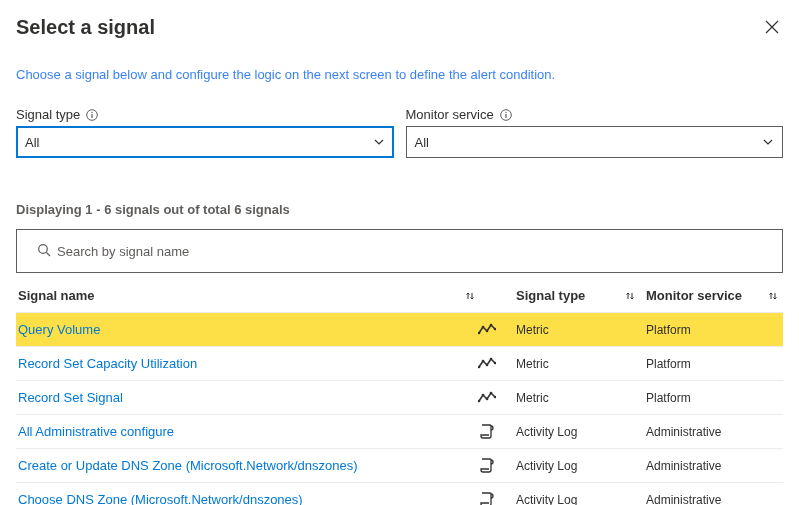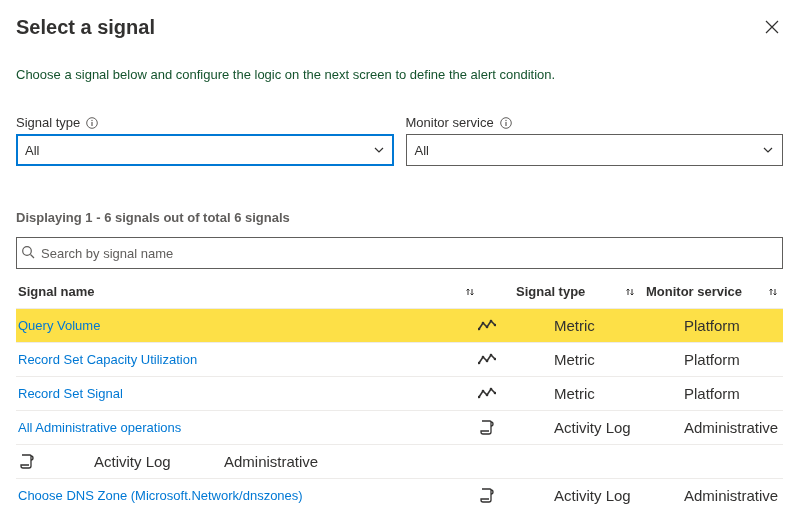--- a/index.html
+++ b/index.html
@@ -27,22 +27,22 @@
       background: none;
       border: none;
       font-size: 16px;
       cursor: pointer;
       color: #323130;
       padding: 4px;
       line-height: 1;
     }
     .subtitle {
       font-size: 13px;
-      color: #14532d;
-      margin-bottom: 33px;
+      color: #3b82f6;
+      margin-bottom: 25px;
     }
     .dropdown-row {
       display: flex;
       gap: 12px;
       margin-bottom: 24px;
     }
     .dropdown-group {
       flex: 1;
       display: flex;
       flex-direction: column;
@@ -81,24 +81,24 @@
     }
     .count-text {
       font-size: 13px;
       font-weight: 600;
       color: #605e5c;
       margin-bottom: 12px;
       margin-top: 44px;
     }
     .search-box {
       border: 1px solid #605e5c;
-      height: 32px;
+      height: 44px;
       display: flex;
       align-items: center;
-      padding: 0 4px;
+      padding: 0 20px;
       margin-bottom: 6px;
       gap: 6px;
     }
     .search-input {
       border: none;
       outline: none;
       flex: 1;
       font-size: 13px;
       font-family: inherit;
     }
@@ -125,21 +125,21 @@
     .col-type { flex: 0 0 130px; display:flex; align-items:center; justify-content: space-between; padding-right: 10px;}
     .col-service { flex: 1; display:flex; align-items:center; justify-content: space-between; padding-right: 4px;}
     .th-label { display:flex; align-items:center; gap:4px; }
     .sort-icon { display:inline-flex; }
     .link {
       color: #0078d4;
       text-decoration: none;
       cursor: pointer;
       font-size: 13px;
     }
-    .cell-text { font-size: 15px; margin-left: 38px; }
+    .cell-text { font-size: 12px; }
     .signal-icon { display:inline-flex; }
   </style>
 </head>
 <body>
 
 <div class="header">
   <h1 class="title">Select a signal</h1>
   <button class="close-btn">
     <span>
       <svg width="14" height="14" viewBox="0 0 14 14">
@@ -302,38 +302,41 @@
         </div>
         <div class="col-type">
           <span class="cell-text">Metric</span>
         </div>
         <div class="col-service">
           <span class="cell-text">Platform</span>
         </div>
       </div>
       <div class="tbody-row">
         <div class="col-name">
-          <a class="link">All Administrative operations</a>
+          <a class="link">All Administrative configure</a>
         </div>
         <div class="col-icon">
           <span class="signal-icon">
             <svg width="18" height="18" viewBox="0 0 18 18">
               <path d="M4 2 L12 2 Q13 2 13 3 L13 13 Q13 15 11 15 L5 15 Q3 15 3 13 L3 12 L11 12" stroke="#323130" stroke-width="1.3" fill="none"></path>
               <path d="M13 3 Q15 3 15 5 L15 5 Q15 7 13 7 L13 7" stroke="#323130" stroke-width="1.3" fill="none"></path>
             </svg>
           </span>
         </div>
         <div class="col-type">
           <span class="cell-text">Activity Log</span>
         </div>
         <div class="col-service">
           <span class="cell-text">Administrative</span>
         </div>
       </div>
       <div class="tbody-row">
+        <div class="col-name">
+          <a class="link">Create or Update DNS Zone (Microsoft.Network/dnszones)</a>
+        </div>
         <div class="col-icon">
           <span class="signal-icon">
             <svg width="18" height="18" viewBox="0 0 18 18">
               <path d="M4 2 L12 2 Q13 2 13 3 L13 13 Q13 15 11 15 L5 15 Q3 15 3 13 L3 12 L11 12" stroke="#323130" stroke-width="1.3" fill="none"></path>
               <path d="M13 3 Q15 3 15 5 L15 5 Q15 7 13 7 L13 7" stroke="#323130" stroke-width="1.3" fill="none"></path>
             </svg>
           </span>
         </div>
         <div class="col-type">
           <span class="cell-text">Activity Log</span>

